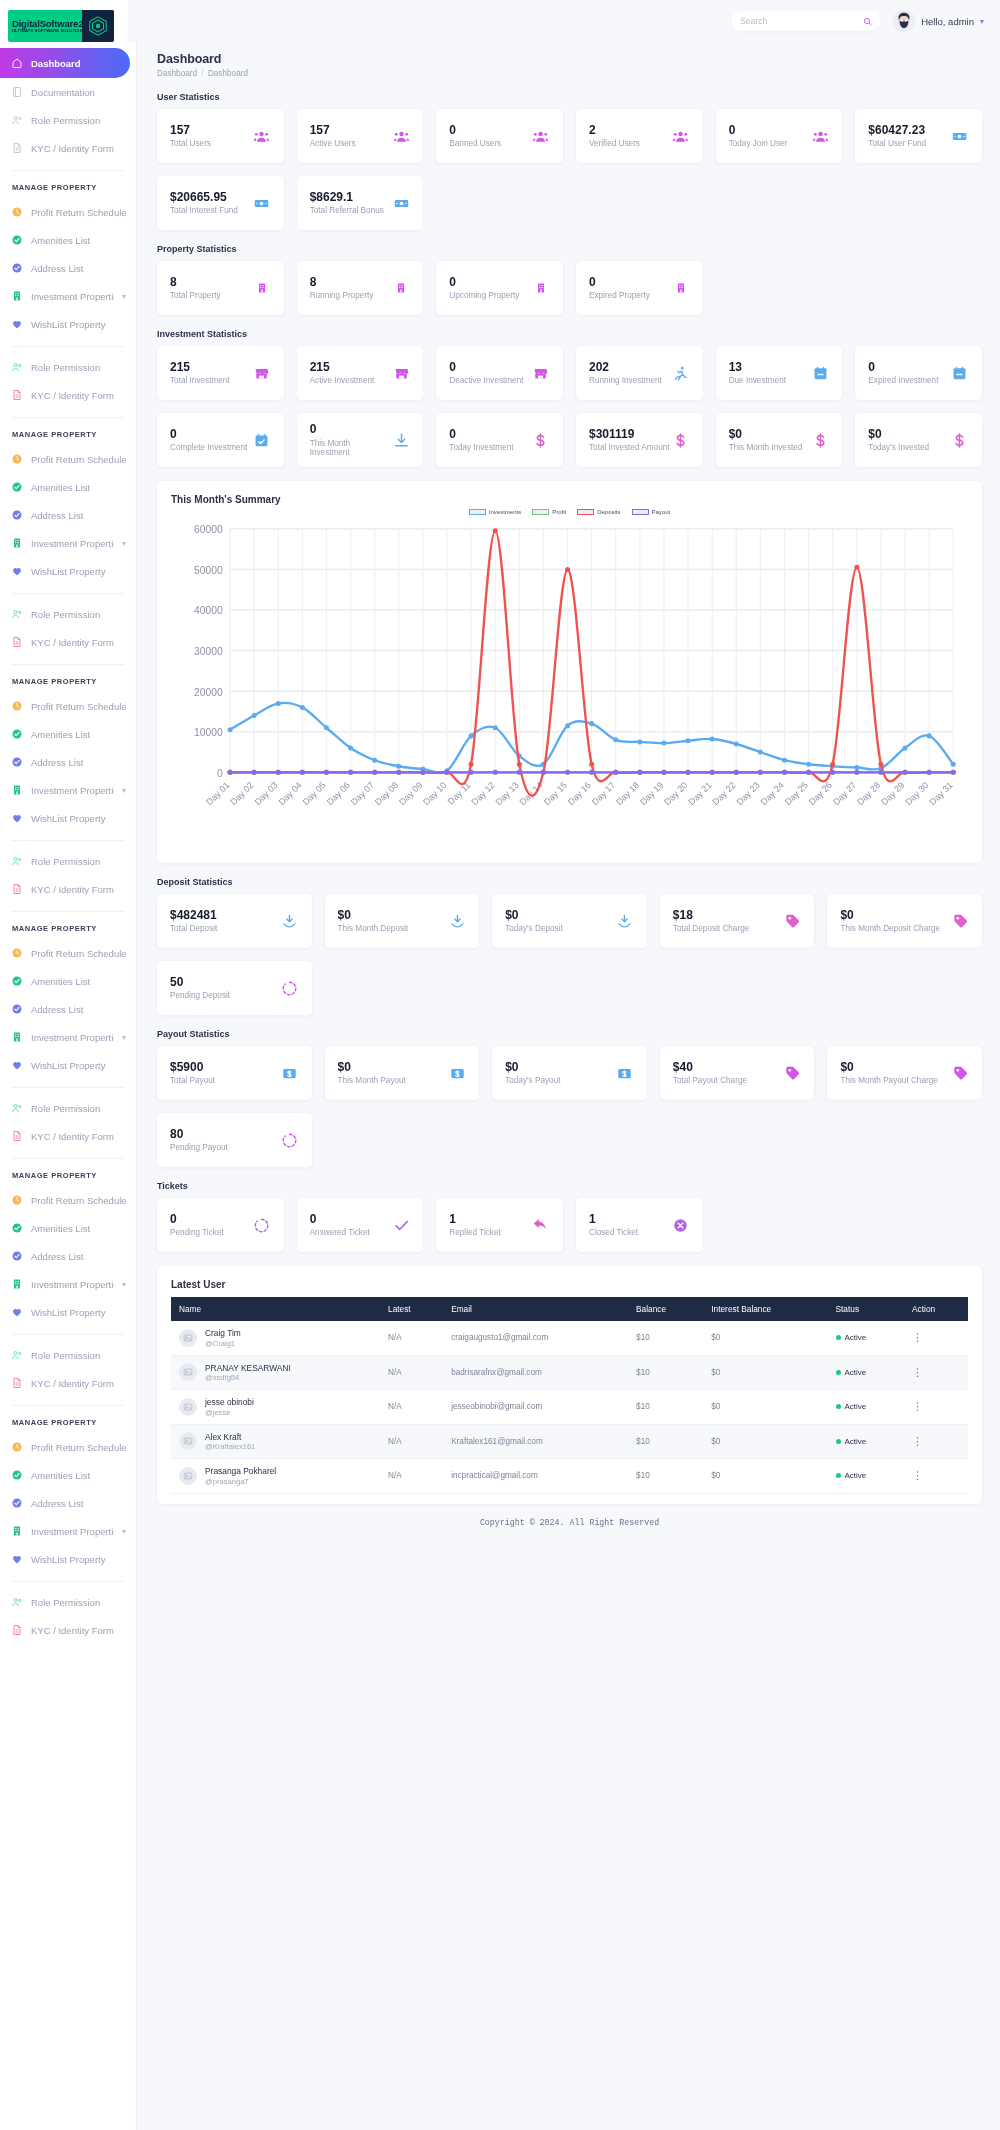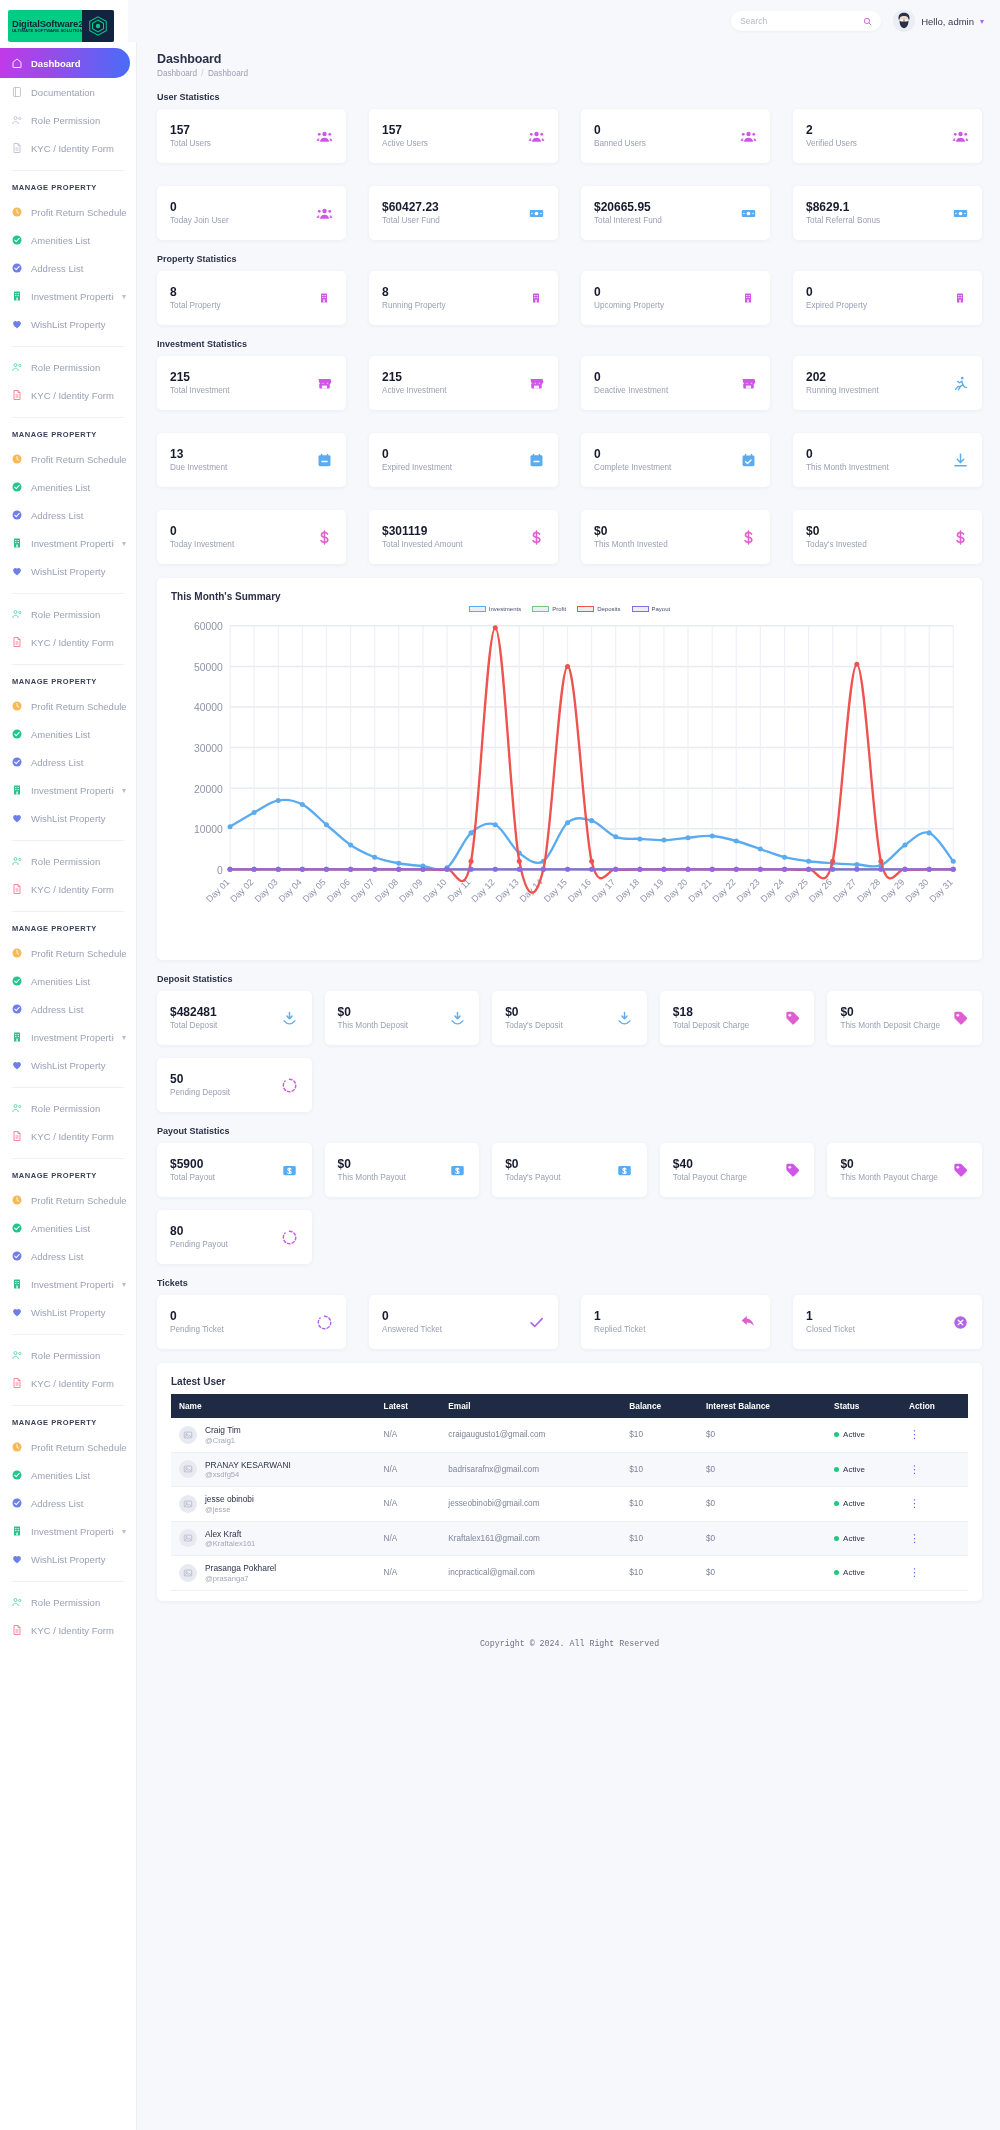--- a/index.html
+++ b/index.html
@@ -82,21 +82,21 @@
   .chev-sm { font-size: 8px; color: #b463e8; }
 
   
   #main { position: absolute; left: 137px; top: 42px; right: 0; padding: 10px 18px 0 20px; }
   .page-title { font-size: 12.5px; font-weight: bold; color: #2b3049; letter-spacing: -0.1px;}
   .crumb { font-size: 8.2px; color: #9ba0b5; margin-top: 3px; }
   .crumb .sep { color: #c8cbd8; margin: 0 2px; }
 
   .sec-title { font-size: 9px; font-weight: bold; color: #2b3049; margin: 14px 0 7px 0; }
 
-  .grid4 { display: grid; grid-template-columns: repeat(4, 1fr); gap: 23px; }
+  .grid4 { display: grid; grid-template-columns: repeat(6, 1fr); gap: 13px; }
   .grid3 { display: grid; grid-template-columns: repeat(5, 1fr); gap: 13px; }
 
   .stat {
     background: #ffffff; border-radius: 5px; height: 54px;
     box-shadow: 0 1px 4px rgba(40,50,110,0.06);
     display: flex; align-items: center; justify-content: space-between;
     padding: 0 13px;
   }
   .stat .val { font-size: 12px; font-weight: bold; color: #161b2e; line-height: 1.15; }
   .stat .lab { font-size: 8.2px; color: #9ba0b5; margin-top: 2px; }
@@ -109,40 +109,40 @@
     padding: 13px 14px 10px 14px;
   }
   .card-title { font-size: 10px; font-weight: bold; color: #2b3049; margin-bottom: 4px; }
   .legend { display: flex; justify-content: center; gap: 11px; margin: 2px 0 2px 0; }
   .legend-item { display: flex; align-items: center; gap: 3px; font-size: 6px; color: #4a5068; }
   .lg-swatch { width: 17px; height: 6px; border: 1.3px solid; background: #eceef4; }
 
   
   .tbl { width: 100%; border-collapse: collapse; margin-top: 7px; font-size: 8.2px; }
   .tbl thead th {
-    background: #1f2a44; color: #ffffff; font-size: 8.3px; font-weight: bold;
+    background: #1f2a44; color: #ffffff; font-size: 8.3px; font-weight: normal;
     text-align: left; padding: 7px 8px; white-space: nowrap;
   }
   .tbl tbody td { padding: 7px 8px; color: #7e8499; border-bottom: 1px solid #eef0f6; vertical-align: middle; }
   .tbl tbody tr:nth-child(even) { background: #f7f8fc; }
   .u-cell { display: flex; align-items: center; gap: 8px; }
   .u-ava {
     width: 18px; height: 18px; border-radius: 50%; background: #e8eaf2;
     flex: 0 0 18px; display:flex; align-items:center; justify-content:center;
   }
   .u-name { font-size: 8.4px; font-weight: normal; color: #2b3049; line-height: 1.25; }
   .u-handle { font-size: 7.6px; color: #a2a7ba; }
   .upline { color: #e05fd0; }
   .badge-active { display: inline-flex; align-items: center; gap: 4px; color: #2b3049; font-size: 8px; }
   .dot { width: 5px; height: 5px; border-radius: 50%; background: #1dc97a; display:inline-block; }
   .kebab { color: #4a6cf7; font-size: 11px; line-height: 1; cursor: pointer; letter-spacing: 0; }
 
   .footer {
     text-align: center; font-size: 8.3px; color: #6b7186;
-    padding: 38px 0 14px 0; font-family: "Liberation Mono", monospace;
+    padding: 14px 0 14px 0; font-family: "Liberation Mono", monospace;
   }
 </style>
 </head>
 <body>
 
 <aside id="sidebar">
   <div class="logo-wrap">
     <div class="logo">
       <div class="logo-text">
         <span class="logo-t1">DigitalSoftware24</span>

